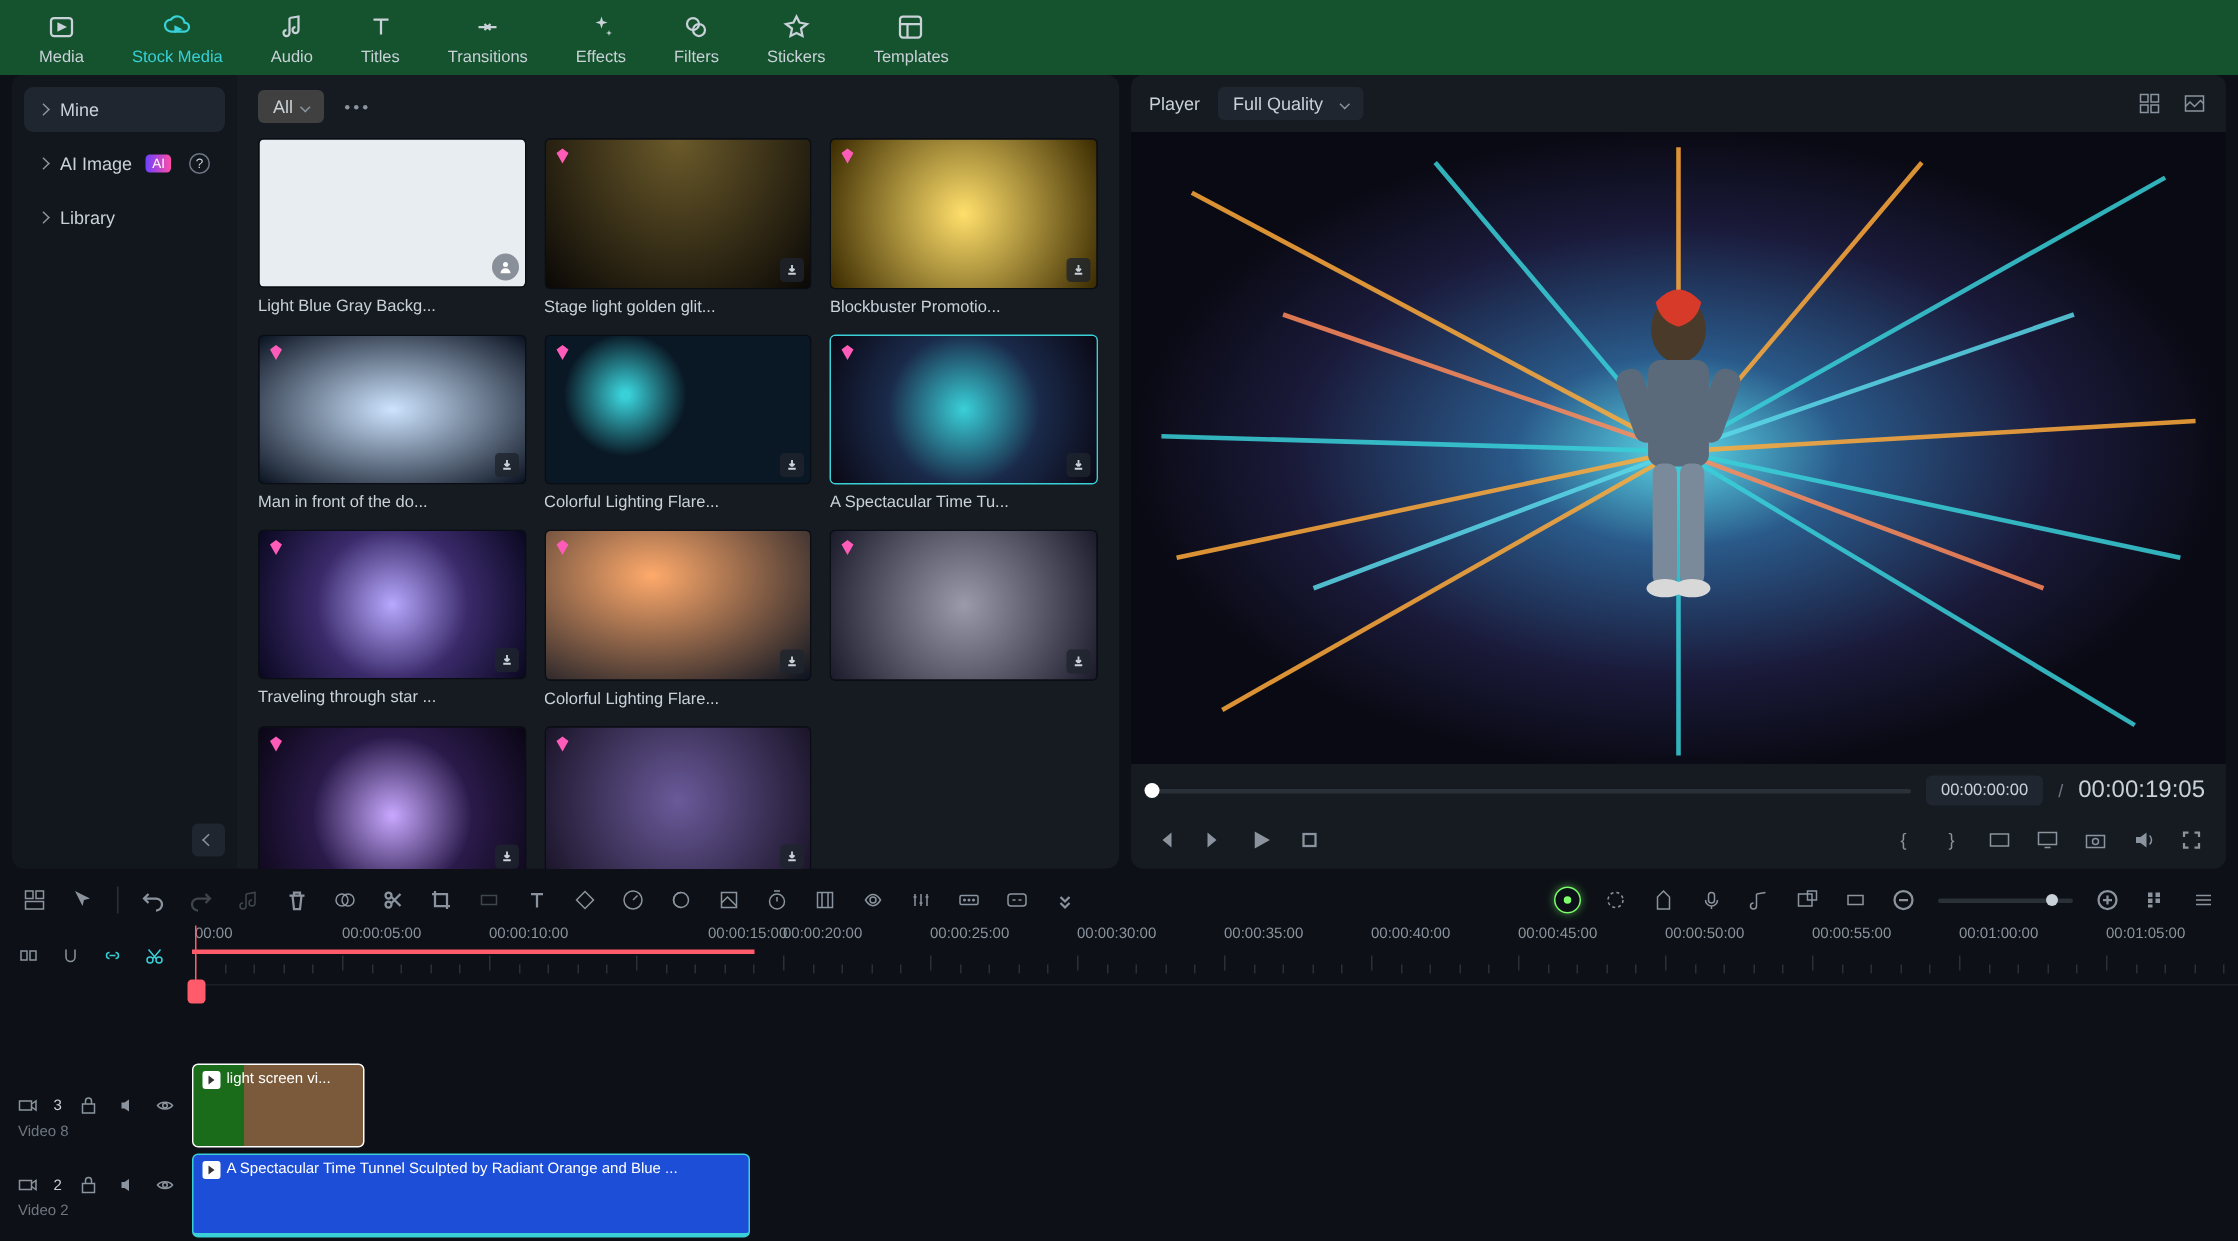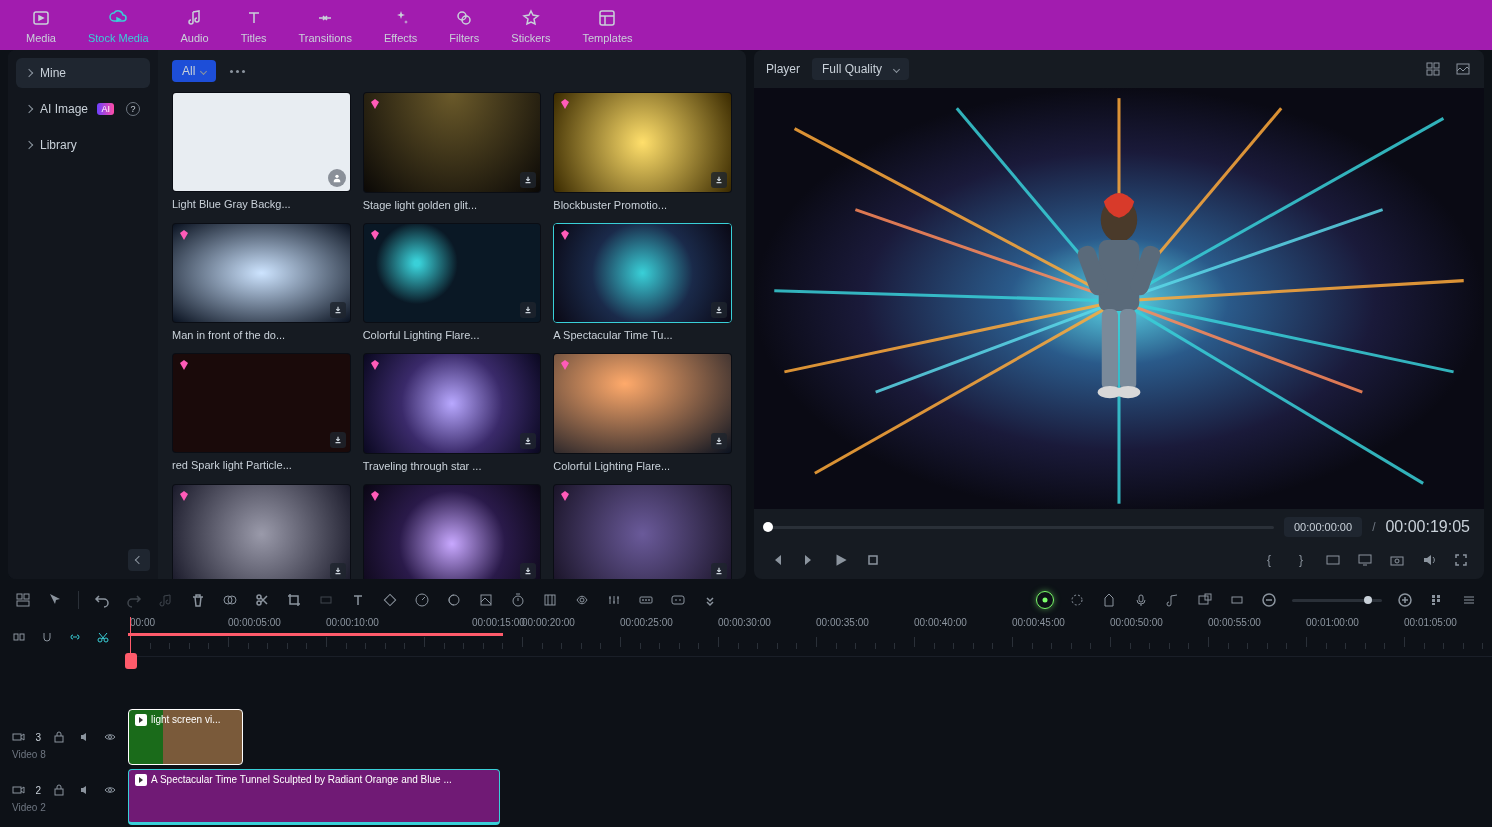--- a/index.html
+++ b/index.html
@@ -11,21 +11,21 @@
   width: 1492px;
   height: 827px;
   overflow: hidden;
   display: flex;
   flex-direction: column;
 }
 .top-nav {
   display: flex;
   padding: 6px 20px 4px 20px;
   gap: 20px;
-  background: #a21caf;
+  background: #14532d;
 }
 .nav-item {
   display: flex;
   flex-direction: column;
   align-items: center;
   gap: 4px;
   cursor: pointer;
   color: #c9d1d9;
   padding: 2px 6px;
 }
@@ -82,21 +82,21 @@
 }
 .search-box {
   flex: 1;
   display: flex;
   align-items: center;
   gap: 8px;
   color: #8b949e;
 }
 .search-icon { width: 14px; height: 14px; }
 .filter-dropdown {
-  background: #1d4ed8;
+  background: #404040;
   padding: 4px 10px;
   border-radius: 4px;
   display: flex;
   align-items: center;
   gap: 6px;
   cursor: pointer;
 }
 .more-dots { display: flex; gap: 3px; padding: 4px; cursor: pointer; }
 .more-dots span { width: 3px; height: 3px; background: #8b949e; border-radius: 50%; }
 .grid {
@@ -266,21 +266,21 @@
   border-radius: 4px;
   border: 1.5px solid #fff;
   position: relative;
   overflow: hidden;
   display: flex;
   align-items: flex-start;
   padding: 4px 6px;
   cursor: pointer;
 }
 .clip.green { background: linear-gradient(to right, #1a6b1a 30%, #7a5a3a 30%); width: 115px; }
-.clip.tunnel { background: #701a75; width: 372px; border-color: #39d0d8; border-bottom: 3px solid #39d0d8; }
+.clip.tunnel { background: #1d4ed8; width: 372px; border-color: #39d0d8; border-bottom: 3px solid #39d0d8; }
 .clip-icon { width: 12px; height: 12px; background: #fff; border-radius: 2px; margin-right: 4px; display: flex; align-items: center; justify-content: center; }
 .clip-icon::after { content: ''; width: 0; height: 0; border-left: 4px solid #333; border-top: 3px solid transparent; border-bottom: 3px solid transparent; }
 .clip-title { font-size: 10px; color: #fff; white-space: nowrap; overflow: hidden; text-overflow: ellipsis; }
 svg { display: block; }
 </style>
 </head>
 <body>
 
 <div class="top-nav">
   <div class="nav-item">
@@ -480,36 +480,20 @@
                   <path d="M7 2l4 3-4 7-4-7z" fill="#ff5bb8"></path>
                 </svg>
               </span>
               <span class="dl-icon">
                 <svg viewBox="0 0 12 12" width="10" height="10" fill="none" stroke="#c9d1d9" stroke-width="1.5">
                   <path d="M6 2v5m0 0L4 5m2 2l2-2M3 9h6"></path>
                 </svg>
               </span>
             </div>
             <div class="card-title">A Spectacular Time Tu...</div>
-          </div>
-          <div class="card">
-            <div class="thumb">
-              <div class="thumb-bg" style="background:#1a0a0a;"></div>
-              <span class="diamond">
-                <svg viewBox="0 0 14 14" width="14" height="14">
-                  <path d="M7 2l4 3-4 7-4-7z" fill="#ff5bb8"></path>
-                </svg>
-              </span>
-              <span class="dl-icon">
-                <svg viewBox="0 0 12 12" width="10" height="10" fill="none" stroke="#c9d1d9" stroke-width="1.5">
-                  <path d="M6 2v5m0 0L4 5m2 2l2-2M3 9h6"></path>
-                </svg>
-              </span>
-            </div>
-            <div class="card-title">red Spark light Particle...</div>
           </div>
           <div class="card">
             <div class="thumb">
               <div class="thumb-bg" style="background:radial-gradient(circle,#b8a8ff,#3a2a6a,#0a0820);"></div>
               <span class="diamond">
                 <svg viewBox="0 0 14 14" width="14" height="14">
                   <path d="M7 2l4 3-4 7-4-7z" fill="#ff5bb8"></path>
                 </svg>
               </span>
               <span class="dl-icon">

